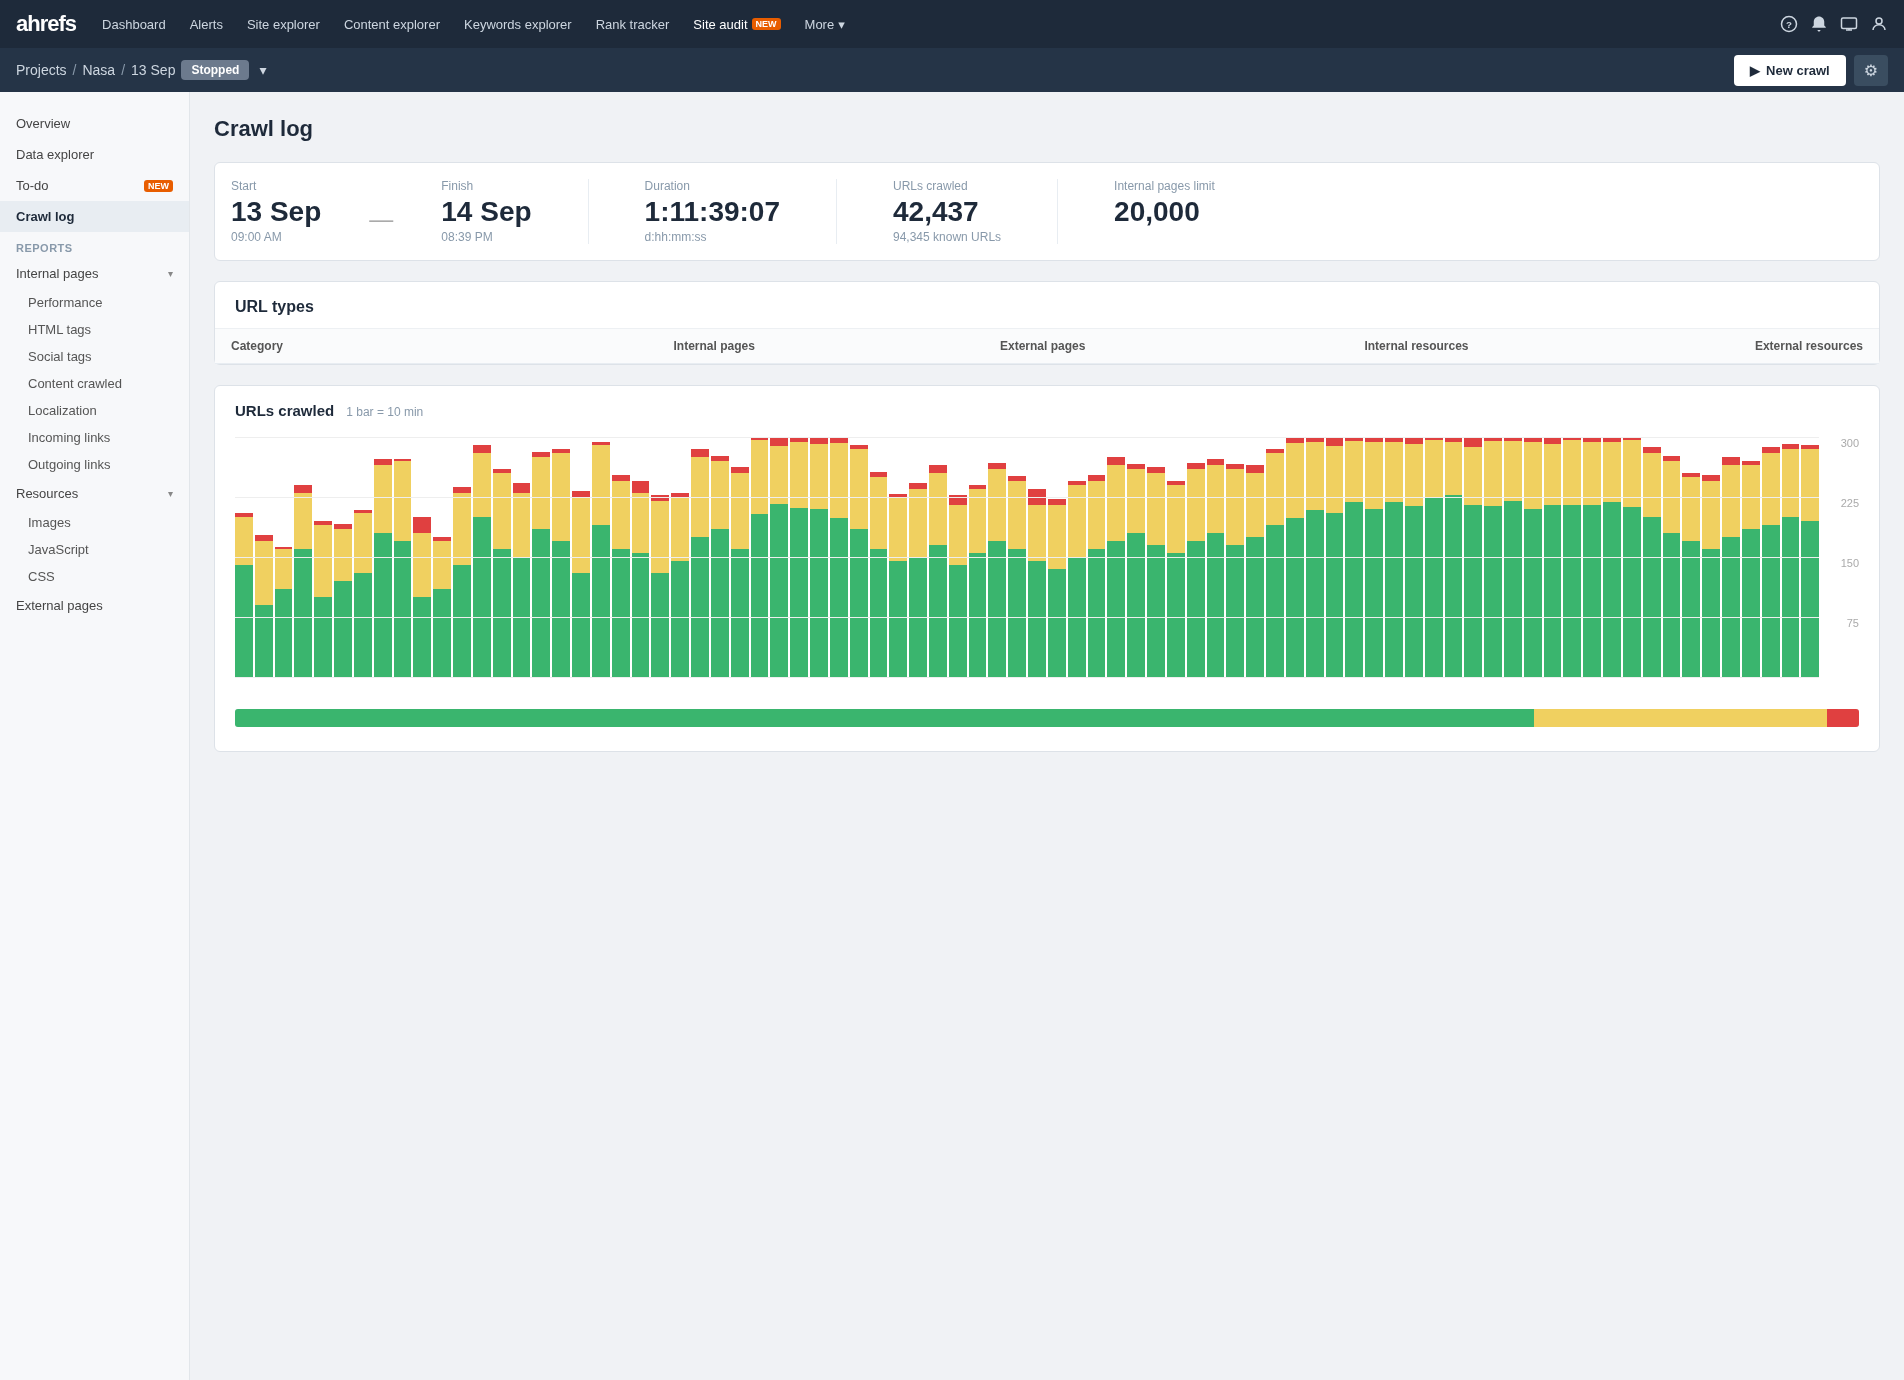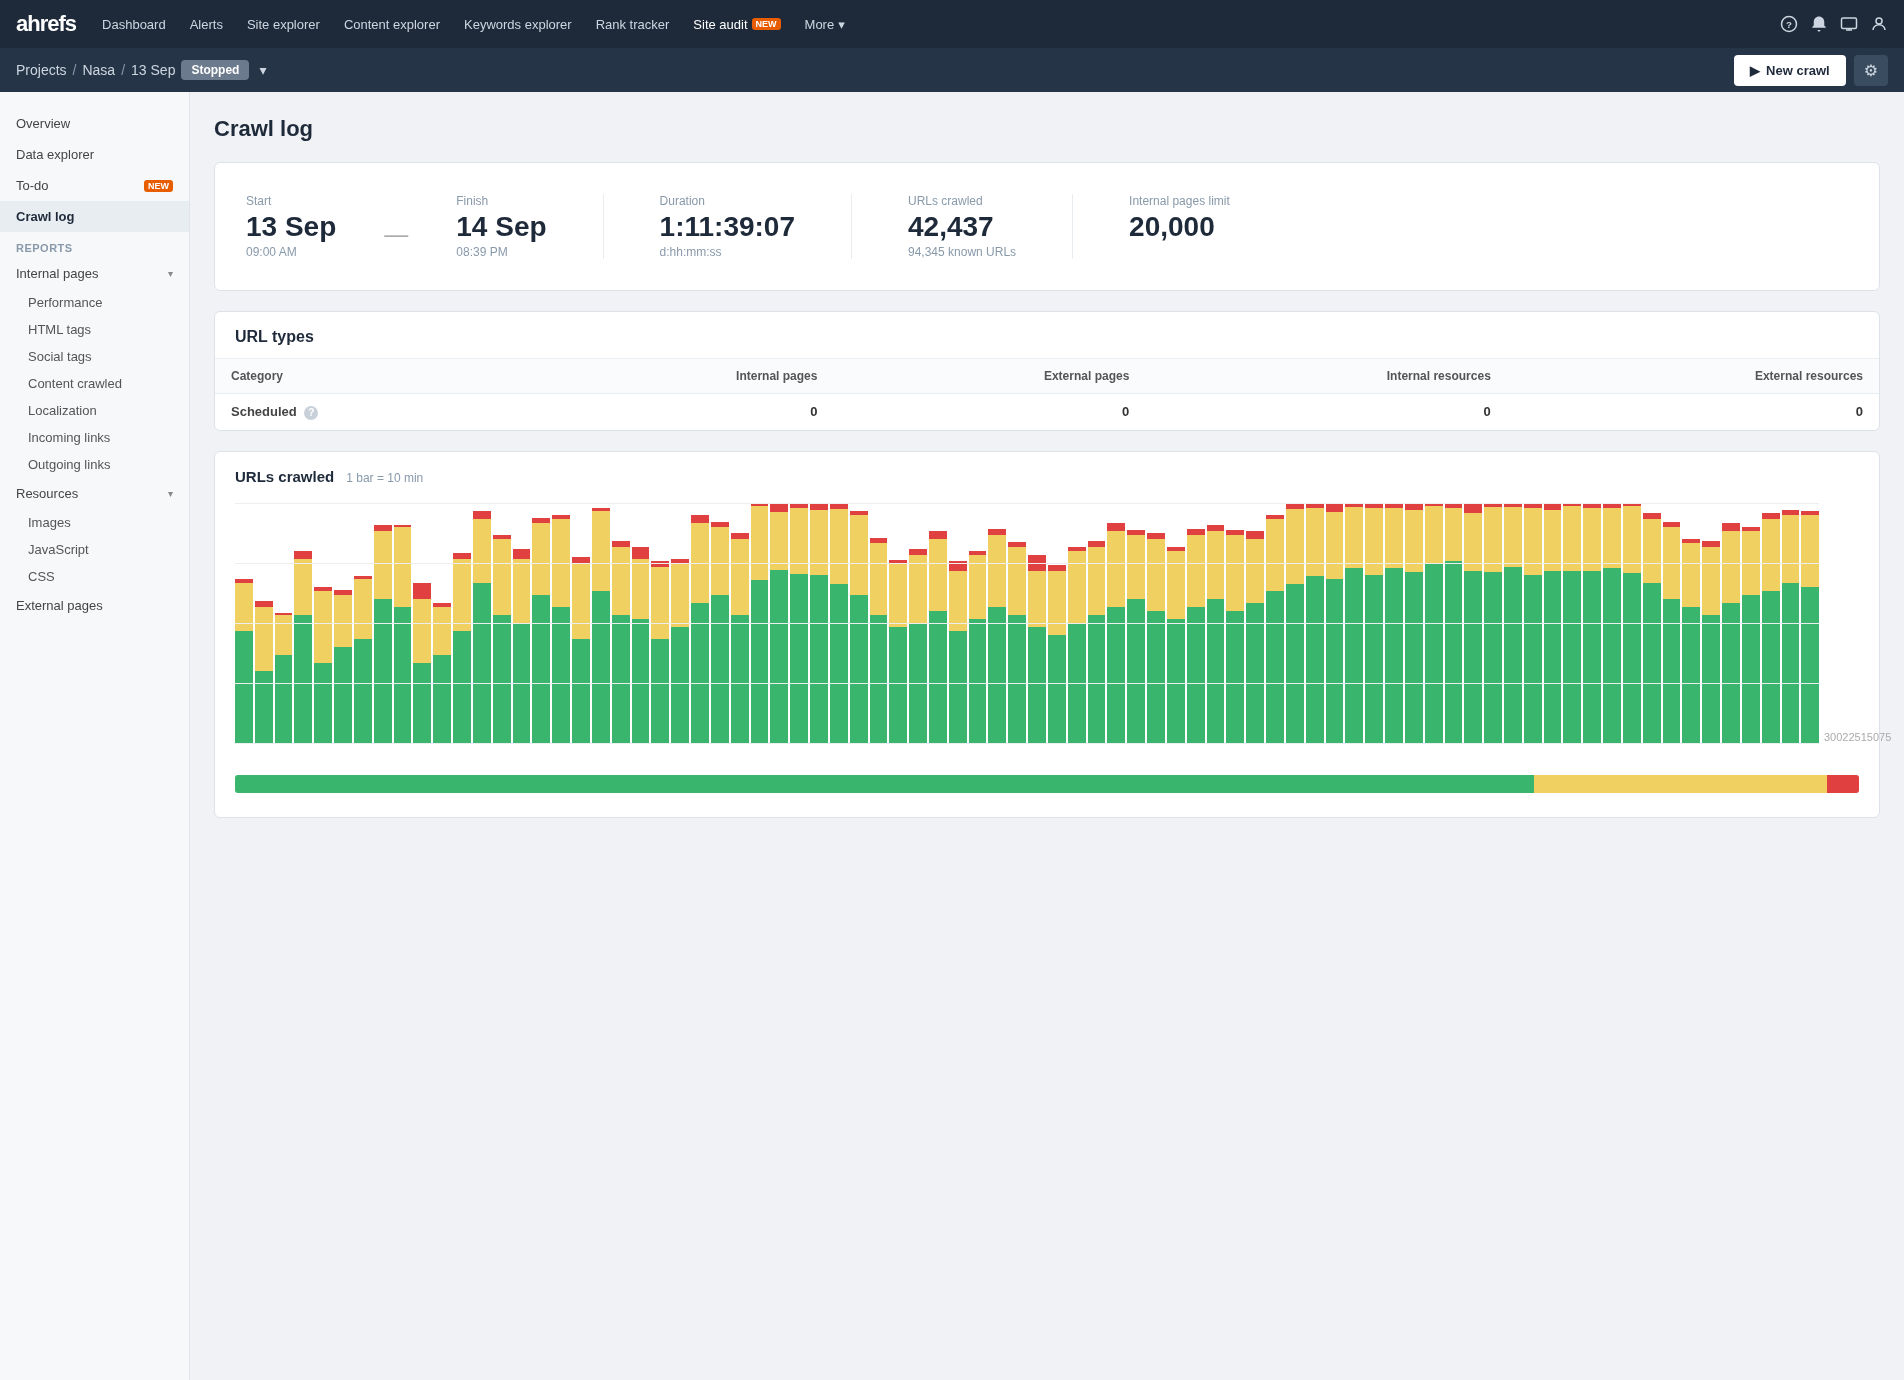--- a/index.html
+++ b/index.html
@@ -170,21 +170,21 @@
     .card {
       background: #fff;
       border: 1px solid #dde2e8;
       border-radius: 6px;
       margin-bottom: 20px;
     }
 
     
     .crawl-stats {
       display: flex;
-      padding: 31px;
+      padding: 16px;
       gap: 40px;
       align-items: flex-start;
       border-radius: 19px;
     }
     .stat-group { display: flex; flex-direction: column; }
     .stat-label { font-size: 12px; color: #8899aa; margin-bottom: 4px; }
     .stat-value { font-size: 28px; font-weight: 700; color: #1e2a3a; line-height: 1.1; }
     .stat-sub { font-size: 12px; color: #8899aa; margin-top: 2px; }
     .dash { font-size: 24px; color: #aaa; align-self: center; padding: 0 8px; margin-top: 16px; }
 
@@ -251,21 +251,21 @@
     .bar-2xx { background: #3ab56e; }
     .bar-3xx { background: #f0d060; }
     .bar-4xx { background: #e04040; }
     .chart-y-axis {
       position: absolute;
       right: 0;
       top: 0;
       width: 35px;
       height: 240px;
       display: flex;
-      flex-direction: row;
+      flex-direction: column;
       justify-content: space-between;
       align-items: flex-end;
     }
     .y-label { font-size: 11px; color: #aaa; }
     .chart-progress-bar {
       height: 18px;
       background: #e0e4e8;
       border-radius: 3px;
       overflow: hidden;
       margin: 8px 0;
@@ -459,30 +459,20 @@
             <th>Category</th>
             <th>Internal pages</th>
             <th>External pages</th>
             <th>Internal resources</th>
             <th>External resources</th>
           </tr>
         </thead>
         <tbody>
 
 
-          <tr>
-            <td>
-              <span>Scheduled</span>
-              <span class="help-icon">?</span>
-            </td>
-            <td>0</td>
-            <td>0</td>
-            <td>0</td>
-            <td>0</td>
-          </tr>
 
 
         </tbody>
       </table>
     </div>
 
     <div class="card">
       <div class="chart-section">
         <div style="display:flex;align-items:baseline;gap:12px;margin-bottom:2px;">
           <span class="chart-title">URLs crawled</span>

